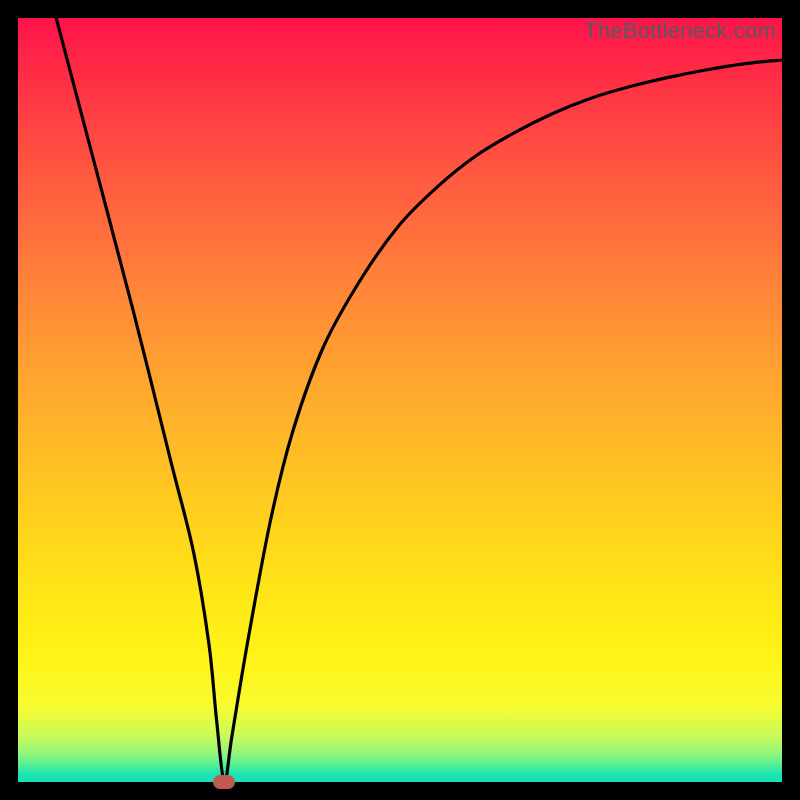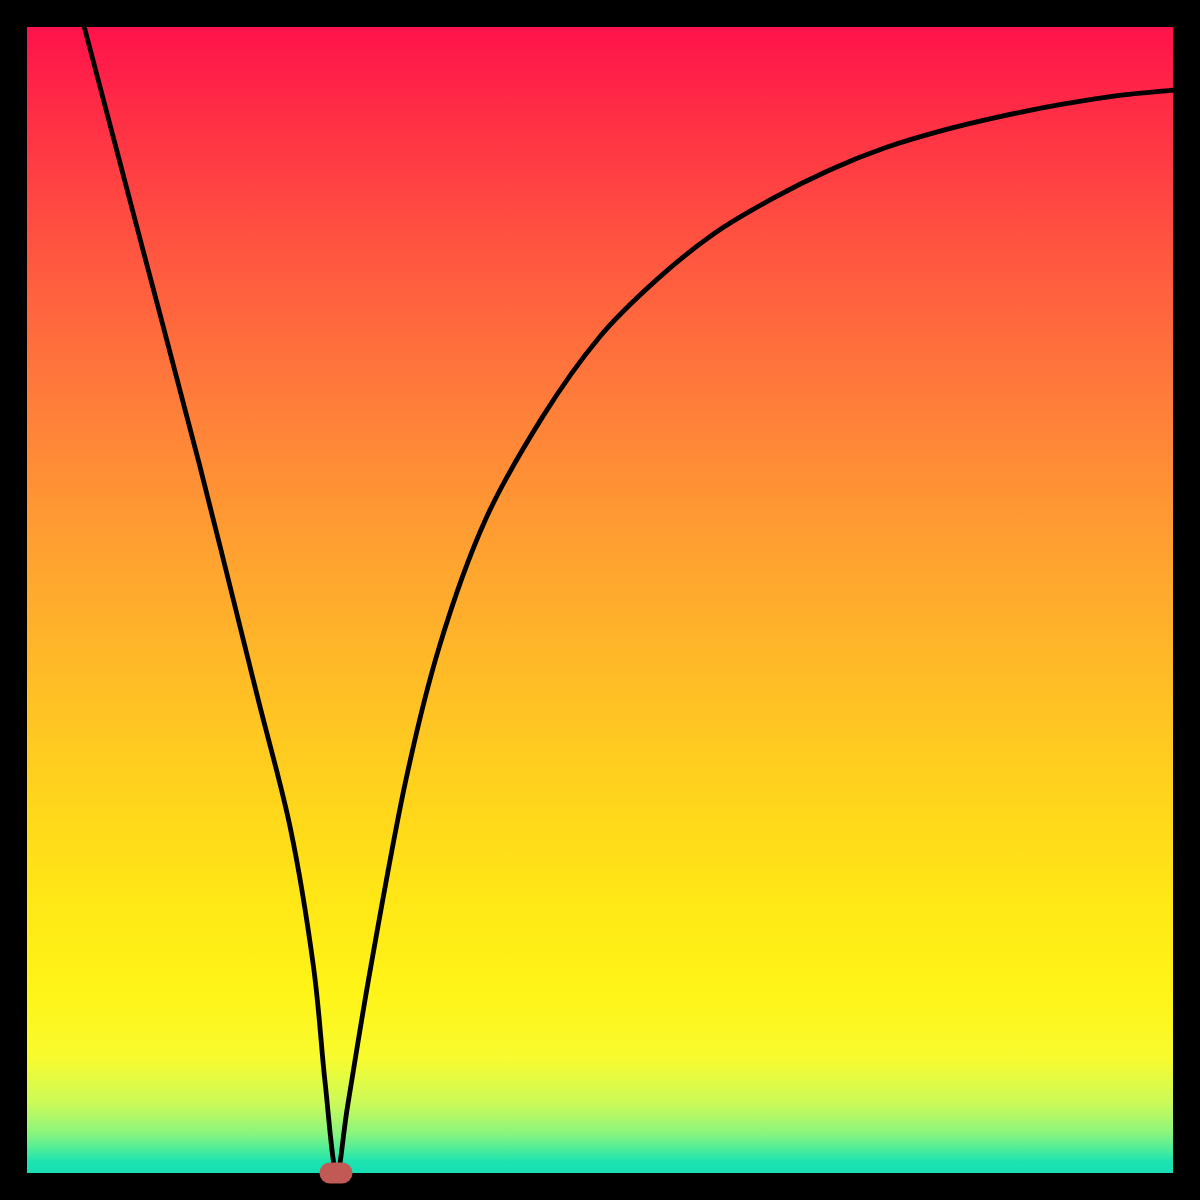--- a/index.html
+++ b/index.html
@@ -77,18 +77,19 @@
     background: #c15955;
     transform: translate(-50%, -50%);
   }
 </style>
 </head>
 <body>
 
 <div class="frame">
   <div class="plot-area">
     <div class="gradient"></div>
+    <div class="watermark">TheBottleneck.com</div>
     <svg class="curve" viewBox="0 0 764 764" preserveAspectRatio="none">
       <path id="curve-path" fill="none" stroke="#000000" stroke-width="3.2" stroke-linejoin="round" stroke-linecap="round" d="M 38.2,0 C 44.56666666666667,24.193333333333328 63.66666666666667,96.77333333333331 76.4,145.15999999999997 C 89.13333333333334,193.54666666666662 101.86666666666666,240.66 114.6,290.32 C 127.33333333333333,339.98 142.61333333333334,402.37333333333333 152.8,443.12 C 162.98666666666668,483.8666666666667 169.35333333333332,504.23999999999995 175.72,534.8 C 182.08666666666667,565.3599999999999 187.18,598.4666666666667 191,626.48 C 194.82,654.4933333333333 196.09333333333336,679.96 198.64000000000001,702.88 C 201.18666666666667,725.8 203.73333333333335,761.4533333333334 206.28,764 C 208.82666666666665,766.5466666666666 210.10000000000002,741.0799999999999 213.92000000000002,718.16 C 217.74,695.24 222.83333333333331,662.1333333333333 229.2,626.48 C 235.56666666666666,590.8266666666667 244.48000000000002,539.8933333333333 252.12,504.24 C 259.76,468.5866666666667 266.1266666666666,441.8466666666667 275.03999999999996,412.56 C 283.9533333333333,383.2733333333333 294.14,353.9866666666667 305.6,328.52000000000004 C 317.06000000000006,303.0533333333334 331.06666666666666,280.1333333333333 343.8,259.76 C 356.53333333333336,239.38666666666666 369.26666666666665,221.55999999999997 382,206.27999999999997 C 394.73333333333335,190.99999999999997 407.4666666666667,179.53999999999994 420.20000000000005,168.07999999999993 C 432.9333333333334,156.61999999999992 445.66666666666663,146.4333333333333 458.4,137.51999999999998 C 471.1333333333333,128.60666666666665 483.8666666666667,121.60333333333335 496.6,114.60000000000002 C 509.33333333333337,107.59666666666669 522.0666666666666,101.23 534.8,95.5 C 547.5333333333333,89.77 560.2666666666667,84.67666666666669 573,80.22000000000003 C 585.7333333333333,75.76333333333336 598.4666666666667,72.198 611.2,68.75999999999999 C 623.9333333333334,65.32199999999999 636.6666666666666,62.39333333333332 649.4,59.591999999999985 C 662.1333333333333,56.79066666666665 674.8666666666667,54.24399999999999 687.6,51.952 C 700.3333333333334,49.660000000000004 713.0666666666666,47.49533333333337 725.8,45.84000000000003 C 738.5333333333333,44.18466666666669 757.6333333333333,42.65666666666666 764,42.01999999999998"></path>
     </svg>
     <div id="marker" class="marker" style="left: 206.28px; top: 764px; background: rgb(193, 89, 85);"></div>
   </div>
 </div>
 
 </body></html>

